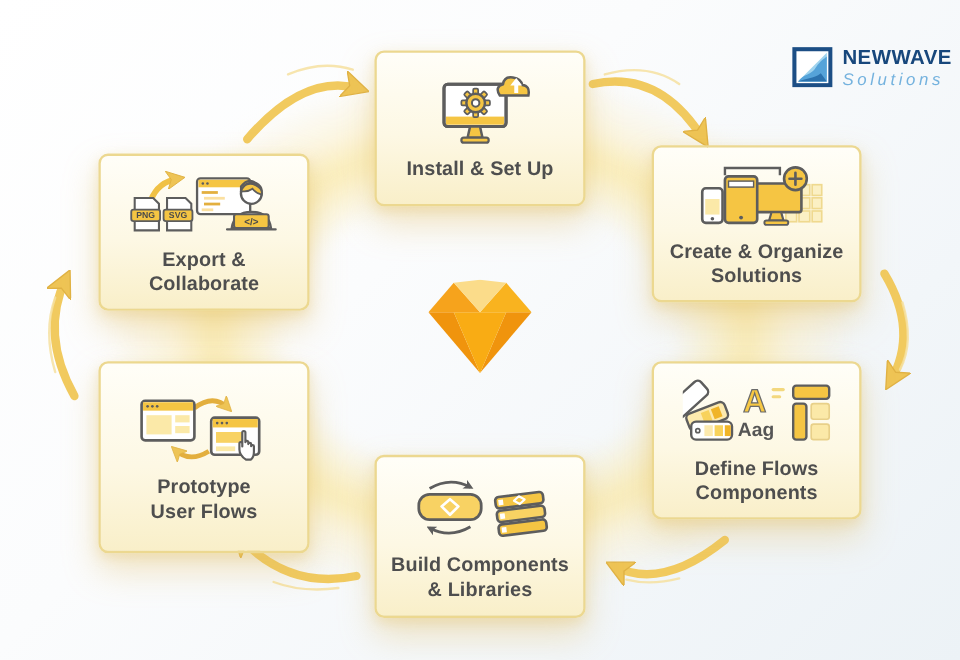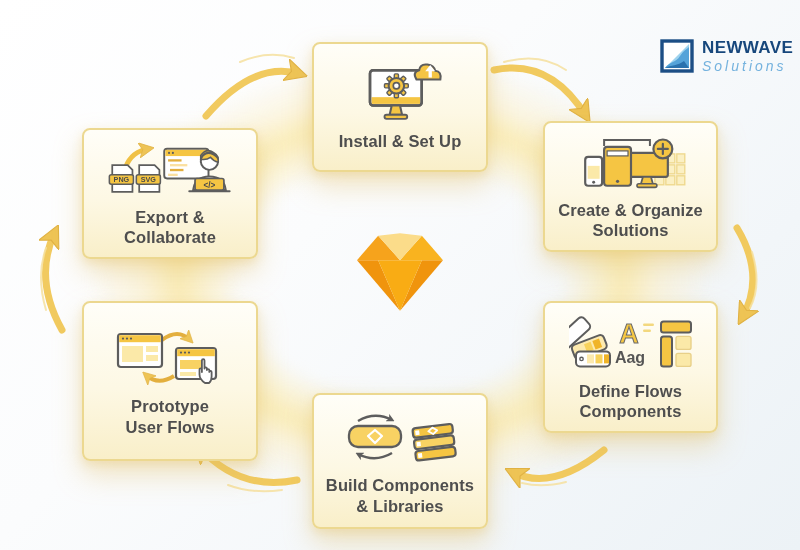--- a/index.html
+++ b/index.html
@@ -23,21 +23,21 @@
     box-shadow:0 14px 28px rgba(226,190,100,0.38),0 4px 10px rgba(226,190,100,0.25);
     padding:10px 6px;
   }
   .step-label{
     text-align:center;color:#4e4e4e;font-weight:bold;font-size:16.5px;line-height:1.22;
     letter-spacing:0.1px;
   }
   #box-install{left:312px;top:42px;width:176px;height:130px;}
   #box-create{left:543px;top:121px;width:175px;height:131px;}
   #box-define{left:543px;top:301px;width:175px;height:132px;}
-  #box-build{left:312px;top:379px;width:176px;height:136px;margin-top:14px;}
+  #box-build{left:312px;top:379px;width:176px;height:136px;}
   #box-prototype{left:82px;top:301px;width:176px;height:160px;}
   #box-export{left:82px;top:128px;width:176px;height:131px;}
   .center-diamond{position:absolute;left:357px;top:233px;width:86px;height:78px;z-index:2;}
   .brand{position:absolute;left:660px;top:39px;z-index:3;display:flex;align-items:center;gap:8px;}
   .brand-text{display:flex;flex-direction:column;line-height:1.05;}
   .brand-name{font-weight:bold;font-size:17px;color:#17477c;letter-spacing:0.4px;}
   .brand-tagline{font-size:14px;color:#74b2de;letter-spacing:3px;margin-top:2px;font-style:italic;}
   svg text{font-family:"Liberation Sans",sans-serif;}
 </style>
 </head>

